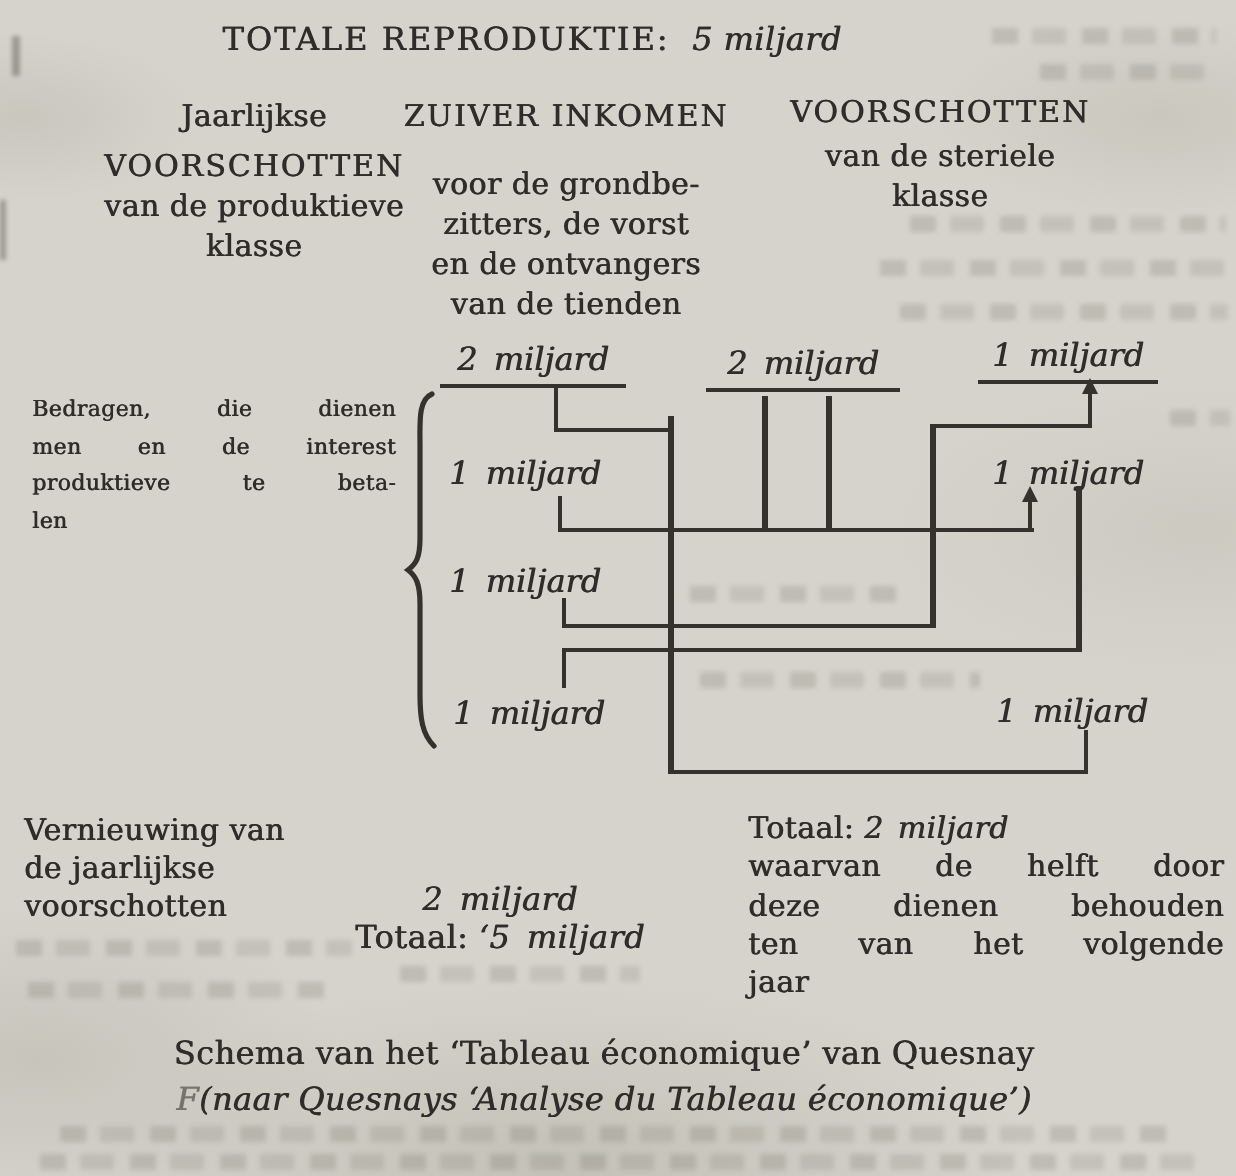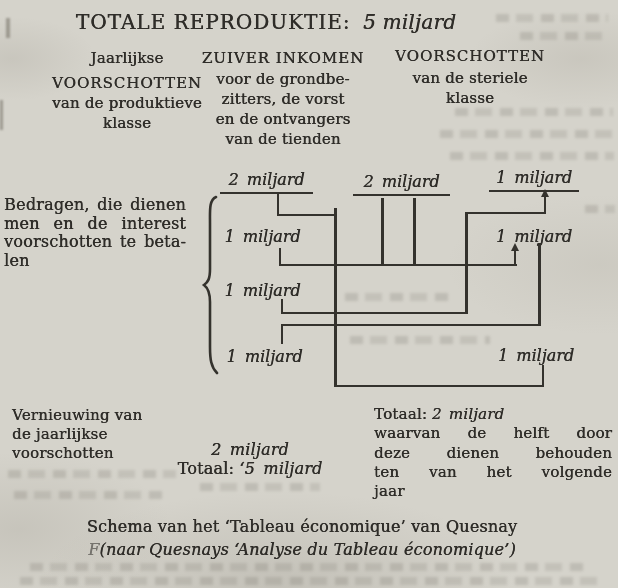--- a/index.html
+++ b/index.html
@@ -53,50 +53,50 @@
   <div class="ghost" style="left:345px;top:293px;width:108px;"></div>
   <div class="ghost" style="left:350px;top:336px;width:140px;"></div>
   <div class="ghost" style="left:8px;top:470px;width:168px;"></div>
   <div class="ghost" style="left:14px;top:491px;width:150px;"></div>
   <div class="ghost" style="left:200px;top:483px;width:120px;"></div>
   <div class="ghost" style="left:30px;top:563px;width:556px;"></div>
   <div class="ghost" style="left:20px;top:577px;width:578px;"></div>
   <div class="smudge" style="left:6px;top:18px;width:4px;height:20px;"></div>
   <div class="smudge" style="left:0px;top:100px;width:3px;height:30px;"></div>
 
-  <div class="abs txt center" style="left:30px;top:10px;width:472px;font-size:20px;">
+  <div class="abs txt center" style="left:30px;top:10px;width:472px;font-size:16px;">
     <span class="caps">TOTALE REPRODUKTIE:</span>
     <span class="it" style="margin-left:6px;">5 miljard</span>
   </div>
 
   <div class="abs txt center" style="left:8px;top:48px;width:166px;font-size:15px;line-height:20px;margin-left:36px;">
     <div>Jaarlijkse</div>
     <div class="caps" style="margin-top:5px;">VOORSCHOTTEN</div>
     <div>van de produktieve</div>
     <div>klasse</div>
   </div>
 
   <div class="abs txt center" style="left:191px;top:48px;width:184px;font-size:15px;line-height:20px;">
     <div class="caps">ZUIVER INKOMEN</div>
-    <div style="margin-top:1px;">voor de grondbe-</div>
+    <div style="margin-top:14px;">voor de grondbe-</div>
     <div>zitters, de vorst</div>
     <div>en de ontvangers</div>
     <div>van de tienden</div>
   </div>
 
   <div class="abs txt center" style="left:390px;top:46px;width:160px;font-size:15px;line-height:20px;">
     <div class="caps">VOORSCHOTTEN</div>
     <div style="margin-top:2px;">van de steriele</div>
     <div>klasse</div>
   </div>
 
-  <div class="abs txt" style="left:4px;top:196px;width:182px;font-size:16px;line-height:18.6px;">
+  <div class="abs txt" style="left:16px;top:196px;width:182px;font-size:11px;line-height:18.6px;">
     <div class="jline">Bedragen, die dienen</div>
     <div class="jline">men en de interest</div>
-    <div class="jline">voorschotten te beta-</div>
+    <div class="jline">produktieve te beta-</div>
     <div>len</div>
   </div>
 
   <svg class="abs" style="left:201px;top:195px;" width="18" height="180" viewBox="0 0 18 180">
     <path d="M15 2 C8 5 9 16 9 28 L9 74 C9 84 7 87 3 90 C7 93 9 97 9 107 L9 152 C9 164 10 172 16 178" fill="none" stroke="#34322d" stroke-width="2.6" stroke-linecap="round"></path>
   </svg>
 
   <div class="amt amt-u" style="left:220px;top:170px;width:93px;">2 miljard</div>
   <div class="amt amt-u" style="left:353px;top:172px;width:97px;">2 miljard</div>
   <div class="amt amt-u" style="left:489px;top:168px;width:90px;">1 miljard</div>

